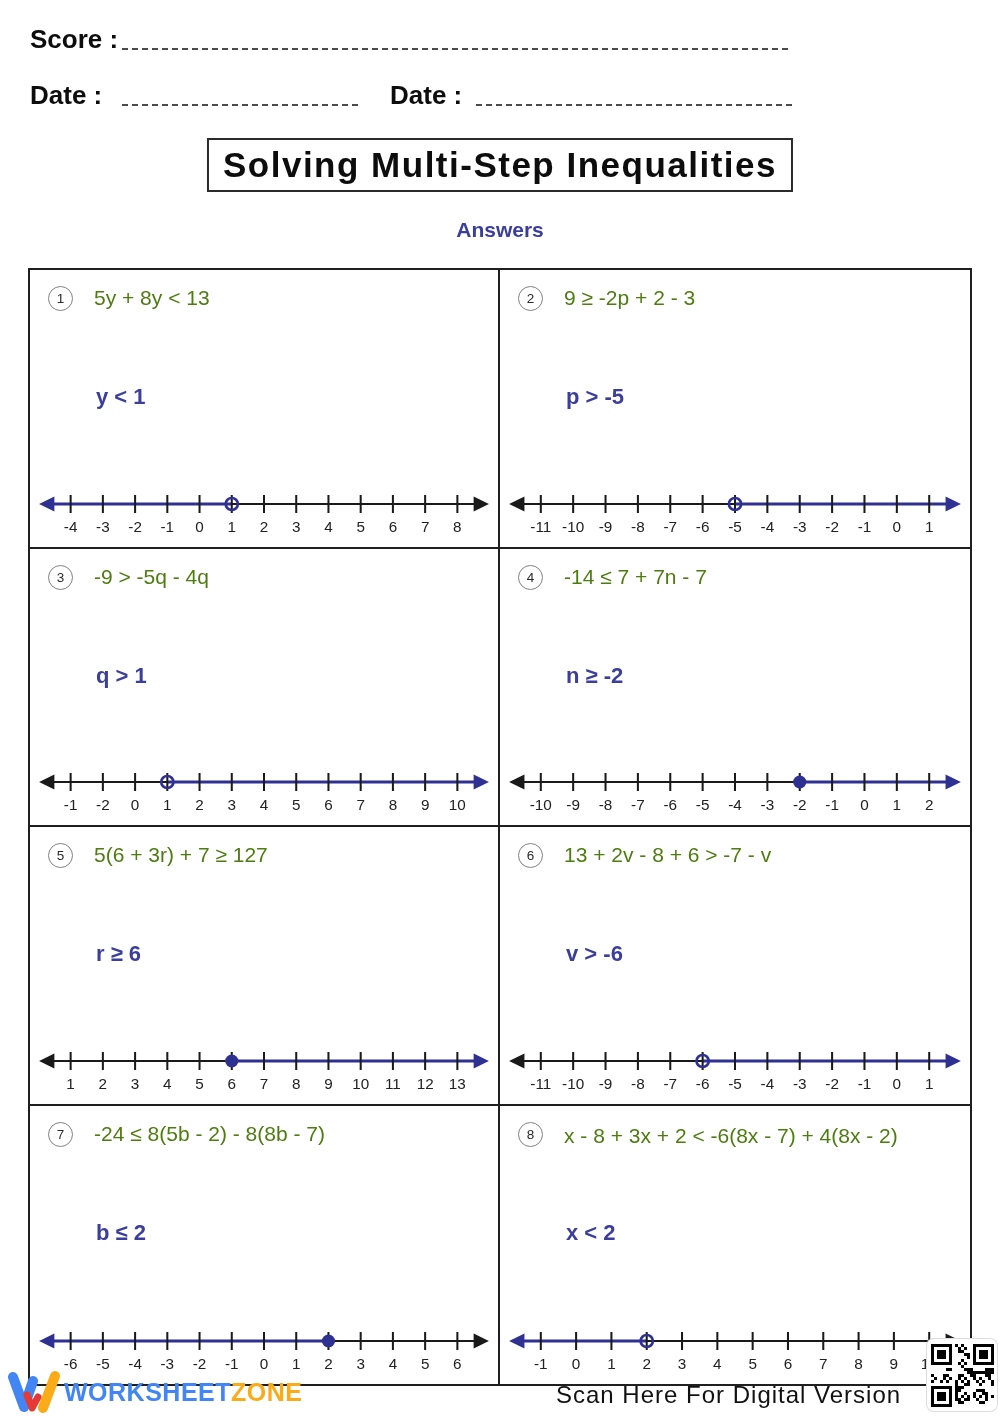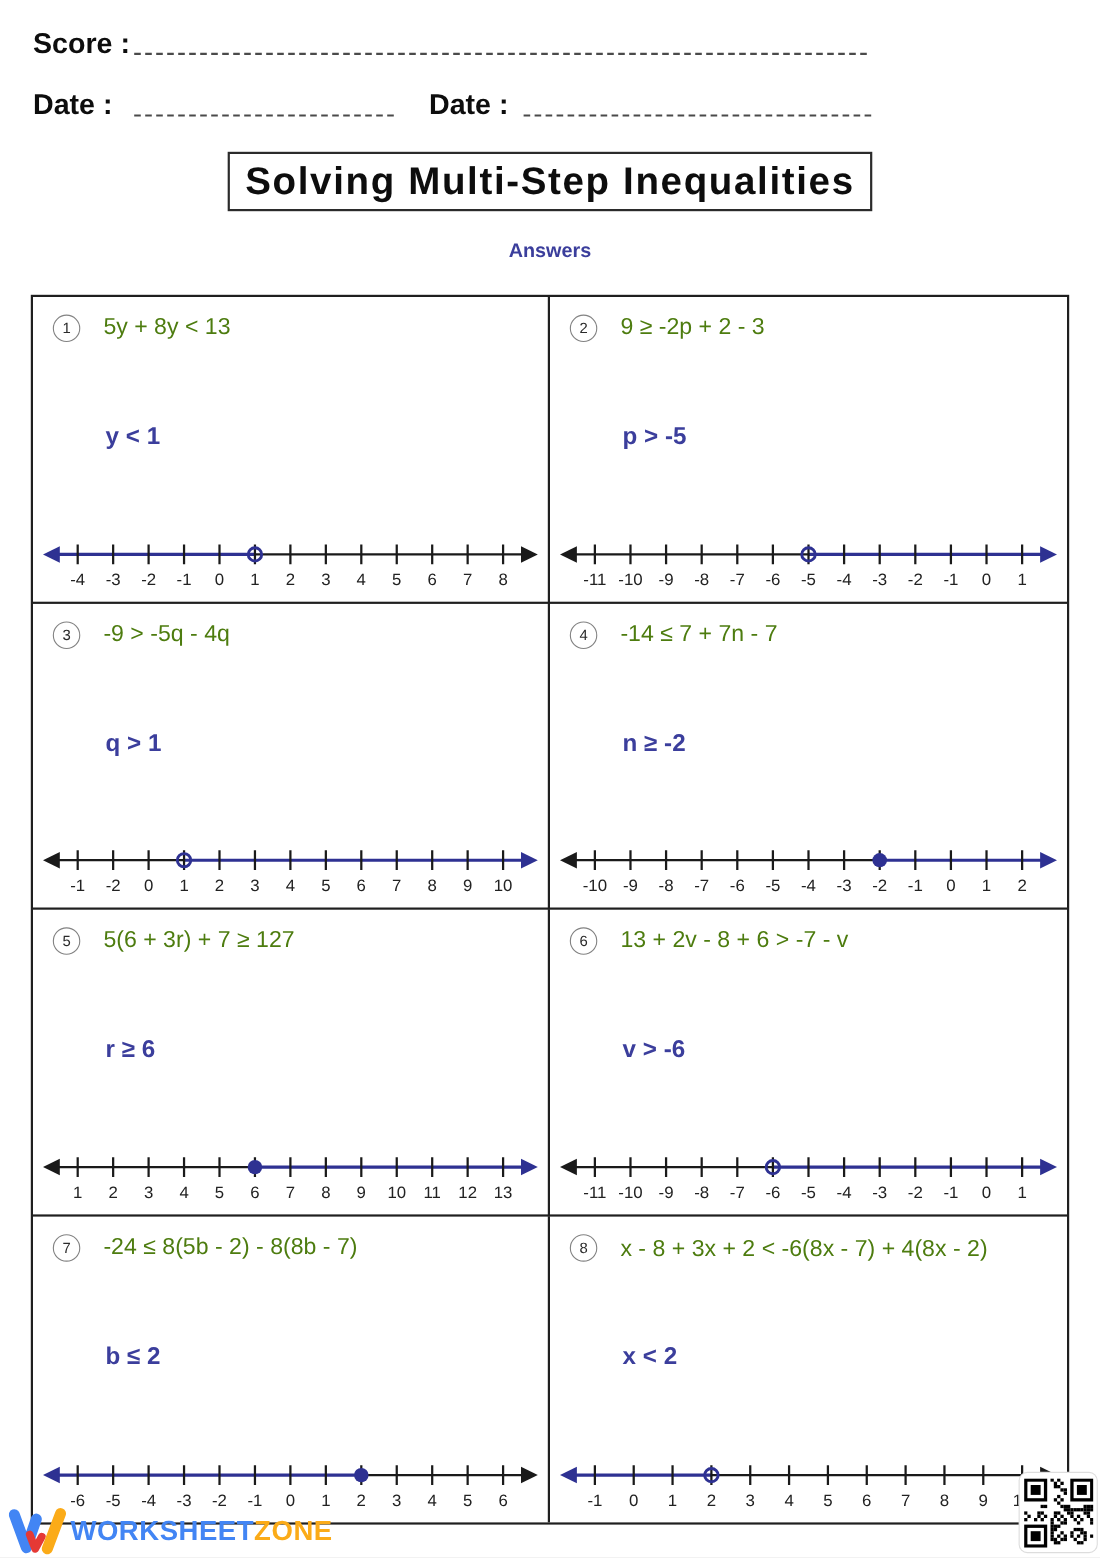--- a/index.html
+++ b/index.html
@@ -11,21 +11,21 @@
   
   .hdr-label{position:absolute;font-size:26px;font-weight:bold;color:#0d0d0d;}
   .dash-line{position:absolute;height:0;border-bottom:2.5px dashed #4a4a4a;}
   .title-box{
     position:absolute;top:138px;left:50%;transform:translateX(-50%);
     border:2px solid #2b2b2b;padding:5px 14px;white-space:nowrap;
     font-size:35px;font-weight:600;letter-spacing:1.5px;color:#0d0d0d;
   }
   .answers{
     position:absolute;top:218px;width:100%;text-align:center;
-    font-size:18px;font-weight:600;color:var(--blue,#2e3192);
+    font-size:21px;font-weight:600;color:var(--blue,#2e3192);
   }
   
   .grid{
     position:absolute;top:268px;left:28px;width:944px;height:1118px;
     border:2.5px solid #1f1f1f;box-sizing:border-box;
     display:grid;grid-template-columns:1fr 1fr;grid-template-rows:repeat(4,1fr);
   }
   .cell{position:relative;box-sizing:border-box;border-right:2px solid #1f1f1f;border-bottom:2px solid #1f1f1f;}
   .cell:nth-child(2n){border-right:none;}
   .cell:nth-child(n+7){border-bottom:none;}
@@ -383,20 +383,21 @@
 
   <div class="logo">
     <svg width="52" height="48" viewBox="0 0 52 48">
       <path d="M5 9 L16 39 L25 13" fill="none" stroke="#4285f4" stroke-width="10" stroke-linecap="round" stroke-linejoin="round"></path>
       <path d="M19 27 L24 40 L30 29" fill="none" stroke="#e53935" stroke-width="7" stroke-linecap="round" stroke-linejoin="round"></path>
       <path d="M35 40 L47 8" fill="none" stroke="#fbab18" stroke-width="10" stroke-linecap="round"></path>
     </svg>
     <span class="brand"><span class="w1">WORKSHEET</span><span class="w2">ZONE</span></span>
   </div>
 
+  <div class="scan-text">Scan Here For Digital Version</div>
 
   <div class="qr">
     <svg id="qr-svg" width="63" height="63" viewBox="0 0 63 63" xmlns="http://www.w3.org/2000/svg">
         <rect x="0" y="0" width="63" height="63" fill="#fff"></rect>
         <rect x="0" y="30" width="3" height="3" fill="#000"></rect>
         <rect x="0" y="36" width="3" height="3" fill="#000"></rect>
         <rect x="3" y="33" width="3" height="3" fill="#000"></rect>
         <rect x="9" y="36" width="3" height="3" fill="#000"></rect>
         <rect x="12" y="30" width="3" height="3" fill="#000"></rect>
         <rect x="12" y="33" width="3" height="3" fill="#000"></rect>

